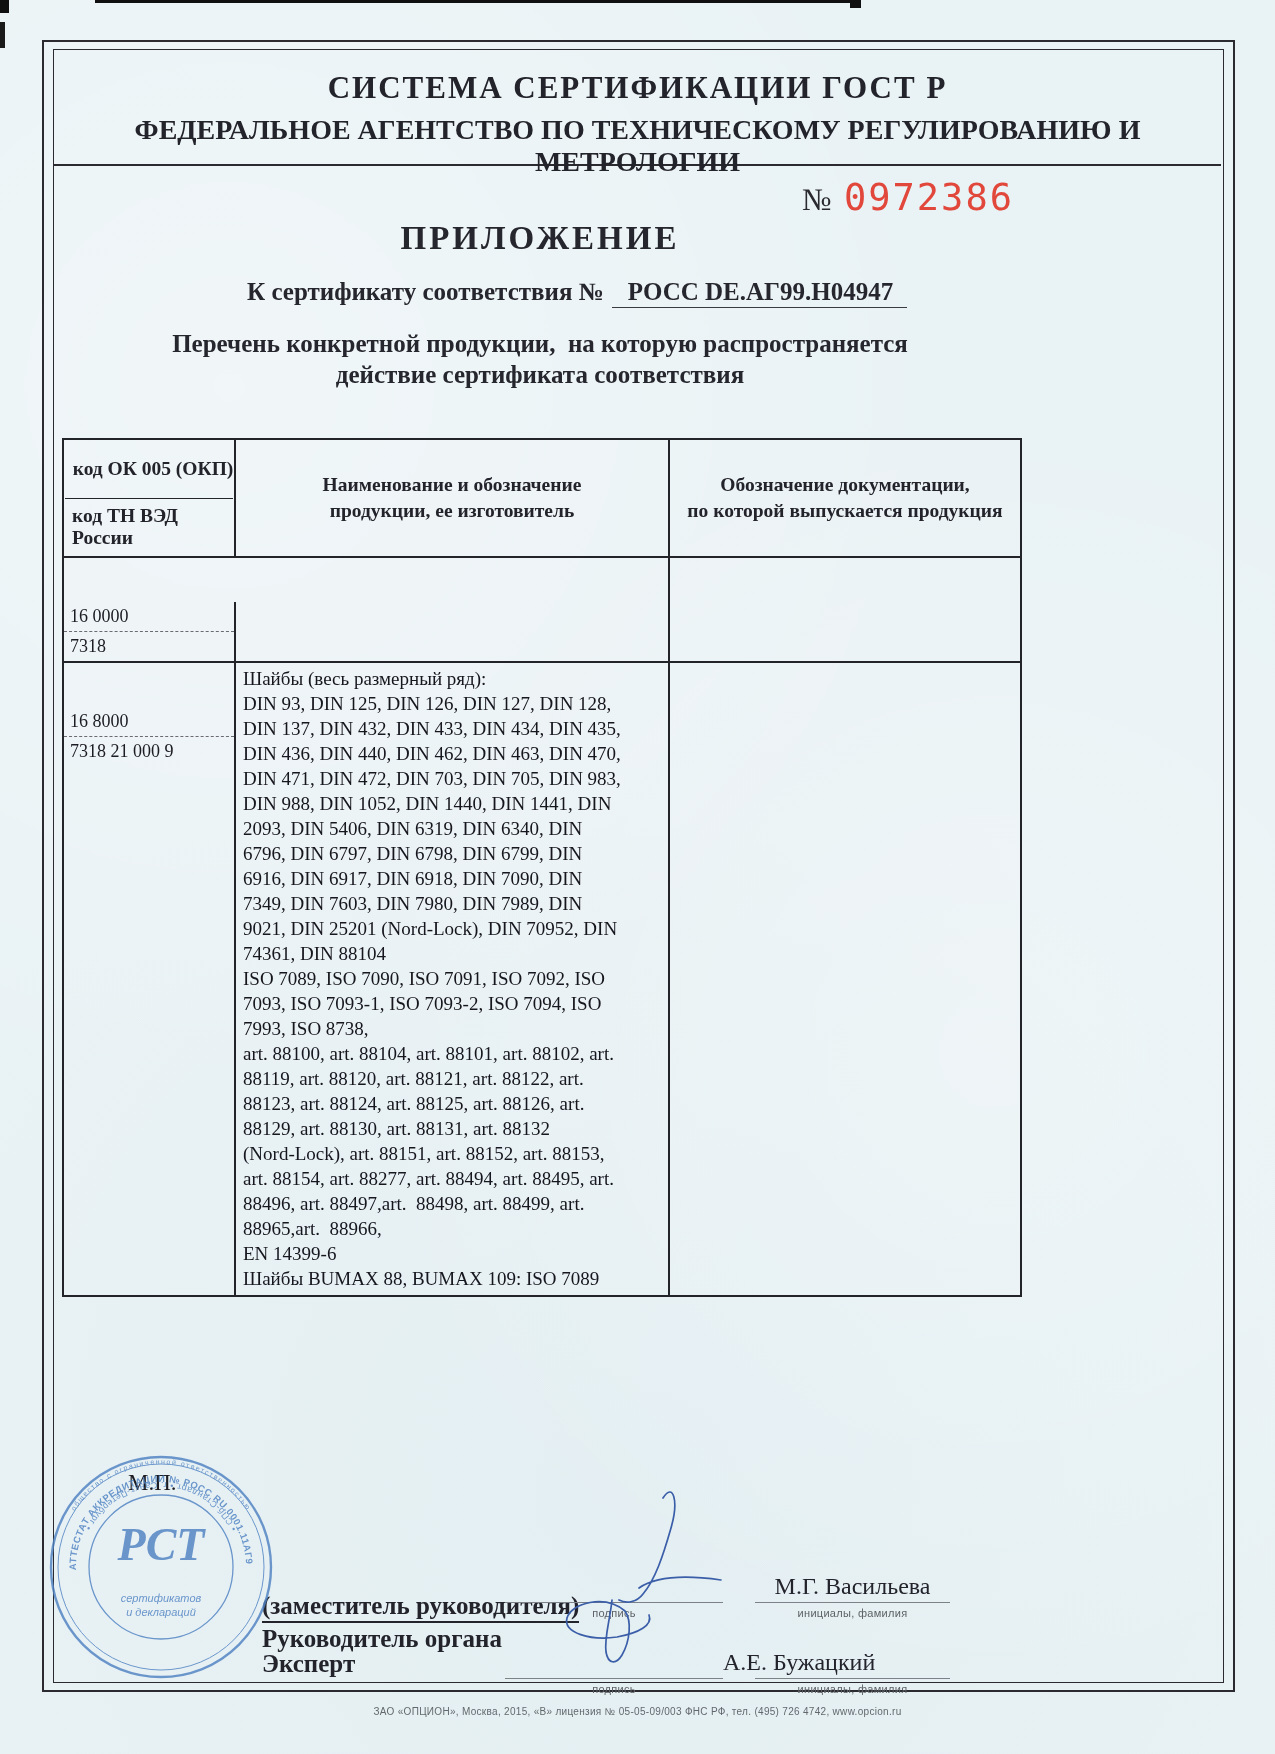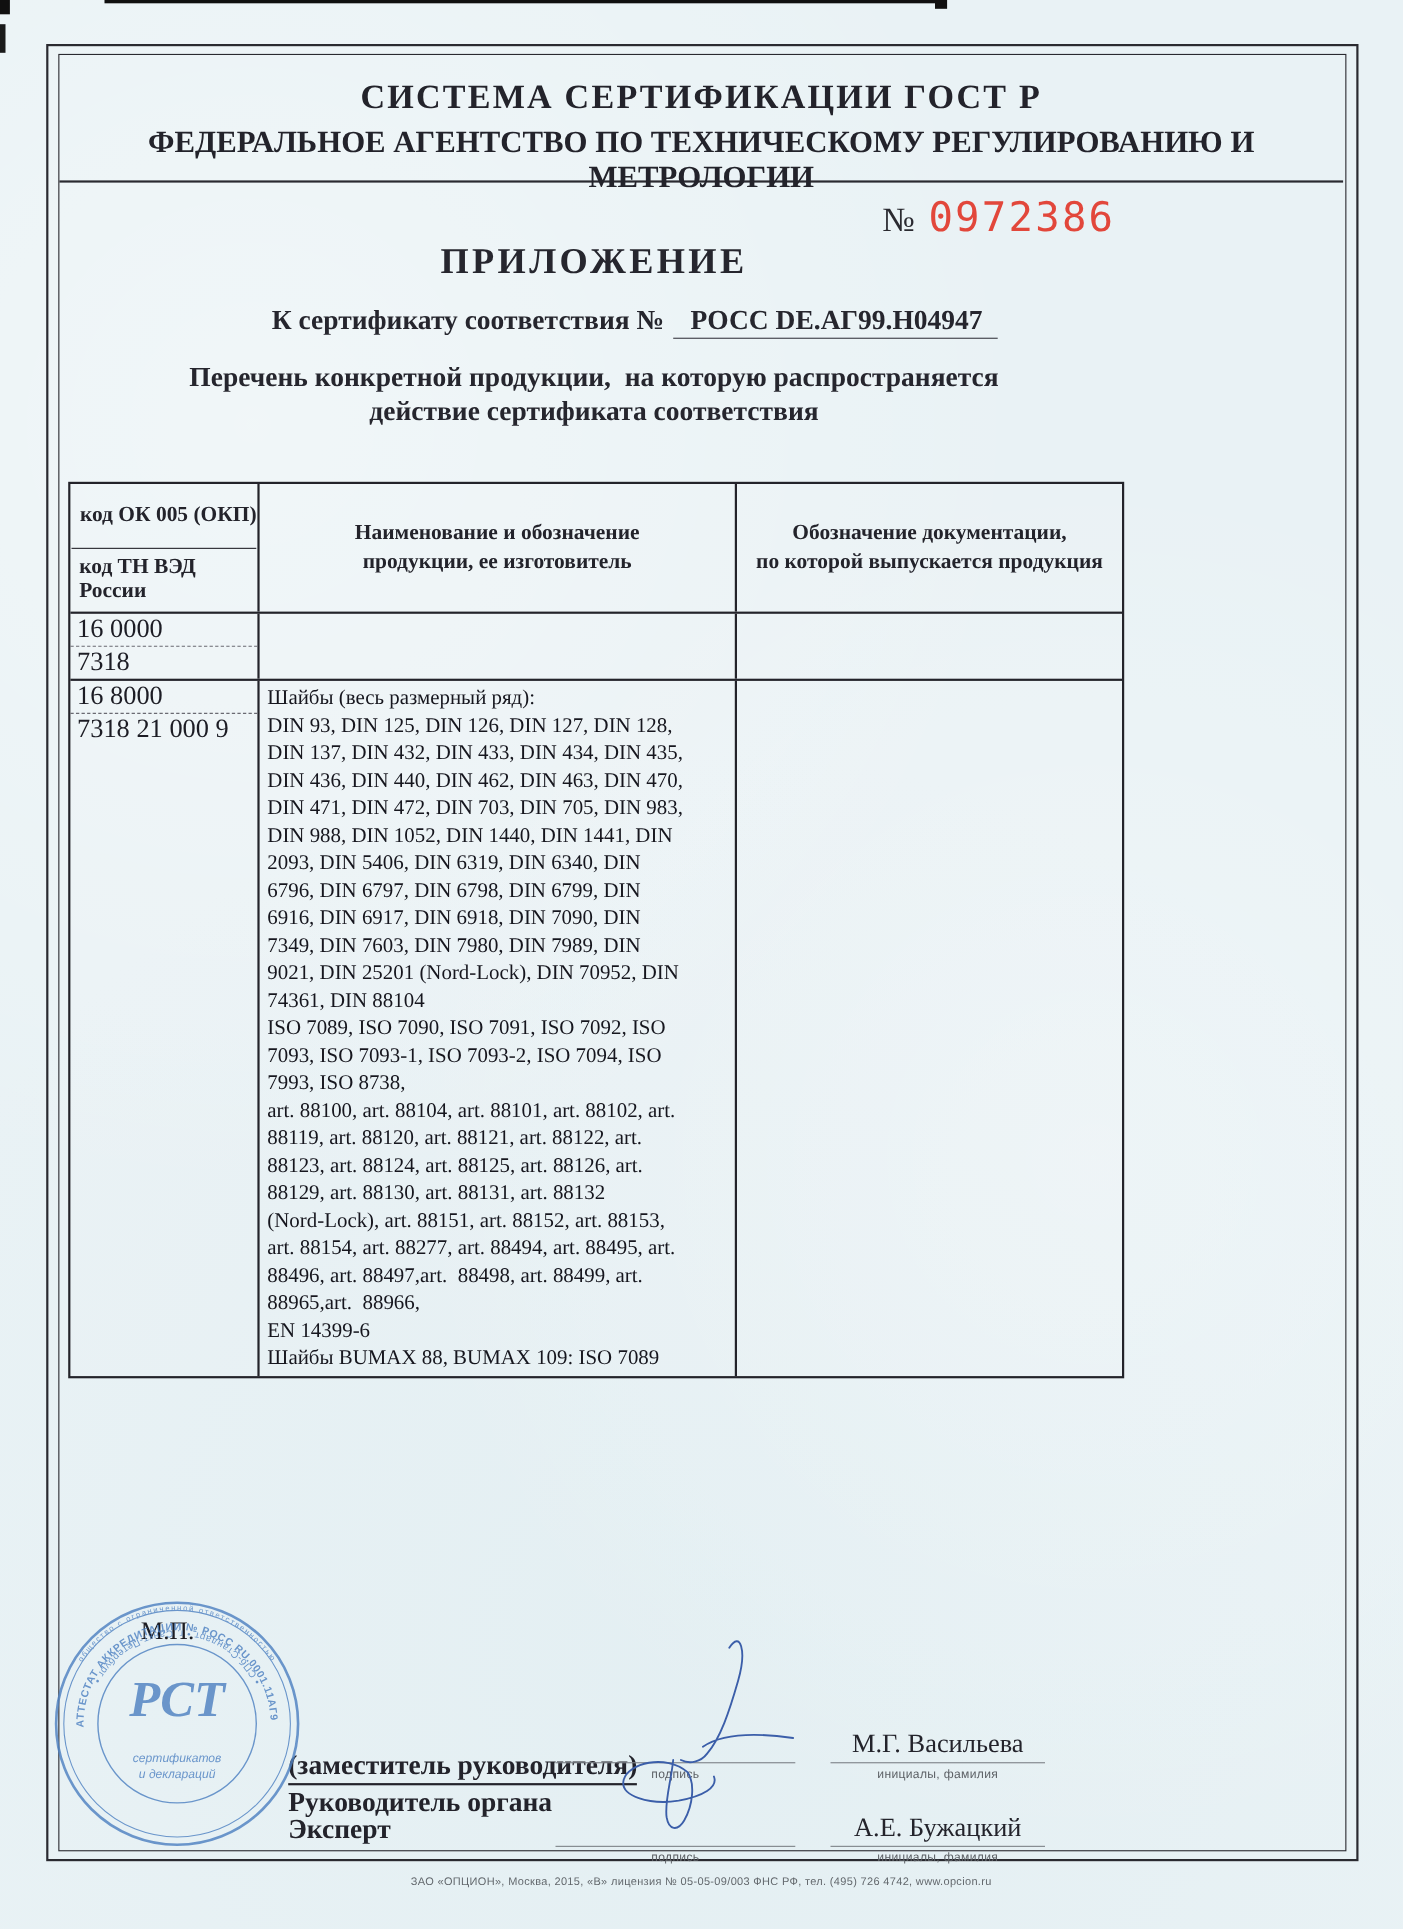--- a/index.html
+++ b/index.html
@@ -46,21 +46,21 @@
   .c1{width:172px;border-right:2px solid #23232a;box-sizing:border-box;}
   .c2{width:434px;border-right:2px solid #23232a;box-sizing:border-box;}
   .c3{flex:1;box-sizing:border-box;}
   .th-font{font-size:19.5px;font-weight:bold;color:#23232b;}
   .th1{display:flex;flex-direction:column;align-items:center;}
   .th1 .half{flex:1;display:flex;align-items:center;padding-left:8px;}
   .th1 .half.top{border-bottom:1.5px solid #23232a;}
   .thc{display:flex;align-items:center;justify-content:center;text-align:center;
        white-space:pre-line;line-height:26px;}
   .body1{border-bottom:2px solid #23232a;}
-  .code-cell{display:flex;flex-direction:column;font-size:24px;line-height:24px;}
+  .code-cell{display:flex;flex-direction:column;font-size:18px;line-height:24px;margin-top:44px;}
   .code-top{padding:2px 6px 3px 6px;border-bottom:1px dashed #6a6a72;}
   .code-bot{padding:2px 6px 3px 6px;}
   .name-cell{font-size:19px;line-height:25px;padding:3px 4px 4px 7px;
              white-space:pre;overflow:hidden;color:#16161e;}
   .row2{min-height:622px;}
   
   .role1a{left:262px;top:1625px;font-size:25px;font-weight:bold;color:#23232b;}
   .role1b{left:262px;top:1592px;font-size:25px;font-weight:bold;color:#23232b;
           border-bottom:2px solid #23232b;padding-bottom:1px;}
   .role2{left:262px;top:1650px;font-size:25px;font-weight:bold;color:#23232b;}
@@ -69,21 +69,21 @@
   .sig2line{left:505px;top:1678px;width:218px;}
   .name1line{left:755px;top:1602px;width:195px;}
   .name2line{left:755px;top:1678px;width:195px;}
   .caption{font-family:"Liberation Sans",sans-serif;font-size:11px;color:#5d6166;
            text-align:center;letter-spacing:.3px;}
   .cap-sig1{left:505px;top:1607px;width:218px;}
   .cap-sig2{left:505px;top:1683px;width:218px;}
   .cap-name1{left:755px;top:1607px;width:195px;}
   .cap-name2{left:755px;top:1683px;width:195px;}
   .name1{left:755px;top:1573px;width:195px;text-align:center;font-size:24px;color:#23232b;}
-  .name2{left:755px;top:1649px;width:195px;text-align:center;font-size:24px;color:#23232b;}
+  .name2{left:723px;top:1649px;width:195px;text-align:left;font-size:24px;color:#23232b;}
   .mp{left:128px;top:1470px;width:70px;text-align:left;font-size:23px;color:#1c1c22;z-index:1;}
   .stamp{left:44px;top:1450px;width:234px;height:234px;z-index:2;opacity:.82;}
   .sigsvg{left:480px;top:1468px;width:300px;height:230px;z-index:2;}
   .footer{left:0;top:1706px;width:1275px;text-align:center;
           font-family:"Liberation Sans",sans-serif;font-size:10px;color:#63686d;
           letter-spacing:.3px;}
 </style>
 </head>
 <body>
 

